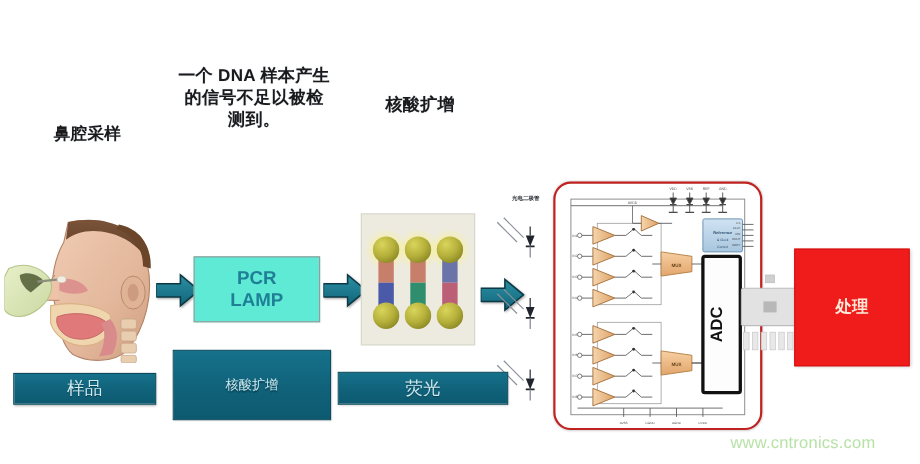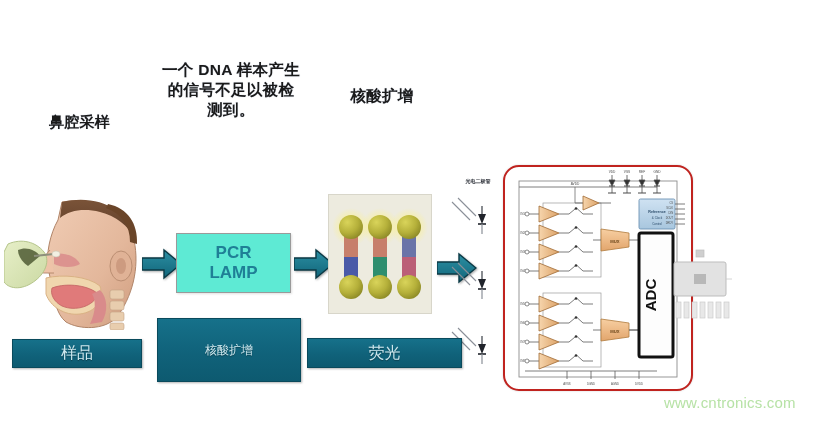--- a/index.html
+++ b/index.html
@@ -491,16 +491,17 @@
       <line x1="54" y1="31" x2="60" y2="31"></line>
     </g>
   </svg>
 
   <div class="abs tealbox" id="box-sample">样品</div>
 
   <div class="abs tealbox" id="box-amplify">核酸扩增</div>
 
   <div class="abs tealbox" id="box-fluor">荧光</div>
 
+  <div class="abs" id="box-process">处理</div>
 
   <div class="abs wm">www.cntronics.com</div>
 
 </div>
 
 </body></html>

